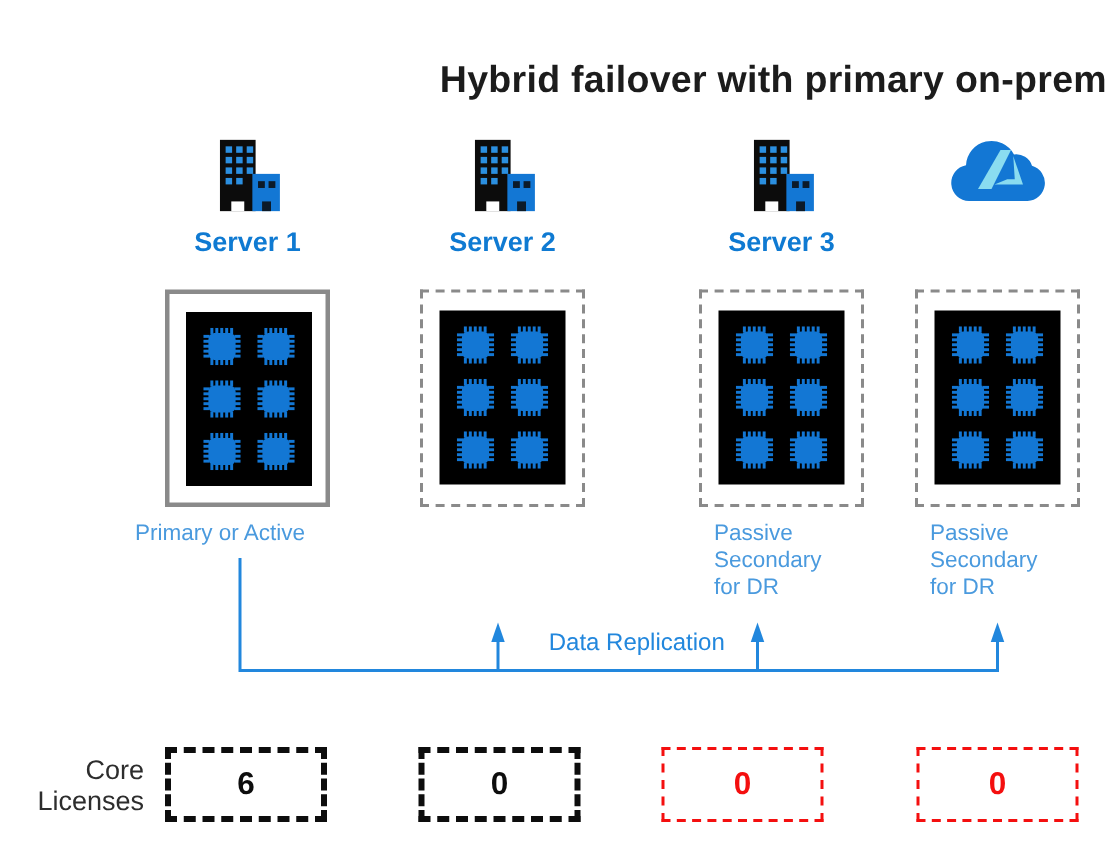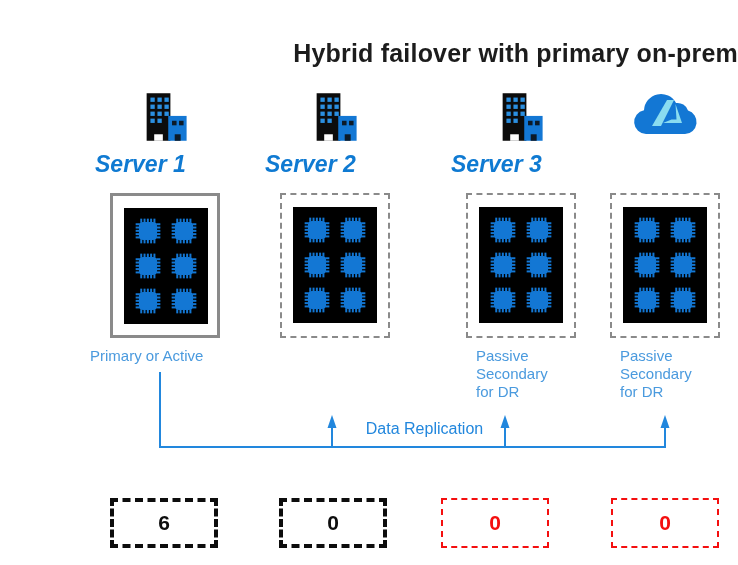--- a/index.html
+++ b/index.html
@@ -5,22 +5,22 @@
   html,body{margin:0;padding:0;background:#fff;font-family:"Liberation Sans",sans-serif;}
   .page{position:relative;width:738px;height:565px;background:#fff;overflow:hidden;}
 
   .title{position:absolute;top:15px;left:0;width:100%;box-sizing:border-box;padding-left:42px;
          text-align:right;font-size:25px;font-weight:bold;color:var(--ink,#1c1c1c);letter-spacing:.2px;margin-top:24px;}
 
   .col{position:absolute;top:0;width:110px;height:480px;}
   .icon-wrap{position:absolute;top:84px;left:0;width:110px;height:60px;
              display:flex;align-items:flex-end;justify-content:center;}
   .icon-wrap.cloudy{align-items:center;}
-  .sname{position:absolute;top:151px;left:-15px;width:140px;
-         font-size:23px;font-weight:bold;color:var(--label-blue,#0f7ad2);font-style:italic;}
+  .sname{position:absolute;top:151px;left:-15px;width:140px;text-align:center;
+         font-size:18px;font-weight:bold;color:var(--label-blue,#0f7ad2);}
   .sbox{position:absolute;top:193px;left:0;width:110px;height:145px;box-sizing:border-box;background:#fff;}
   .sbox.solid{border:3px solid var(--gray-border,#8a8a8a);}
   .sbox.dashed{border:2px dashed var(--gray-border,#8a8a8a);}
   .panel{position:absolute;top:12px;left:11px;width:84px;height:116px;background:#000;
          display:flex;align-items:center;justify-content:center;}
   .chips{display:grid;grid-template-columns:repeat(2,28px);grid-auto-rows:28px;column-gap:8px;row-gap:7px;}
   .chip{width:28px;height:28px;display:block;}
   .chip *{fill:var(--blue,#1377d4);}
 
   .role{position:absolute;top:347px;left:10px;width:90px;text-align:left;
@@ -738,20 +738,21 @@
   <svg class="flow" width="738" height="565" viewBox="0 0 738 565">
     <path d="M160 372 L160 447 L665 447 L665 427"></path>
     <line x1="332" y1="447" x2="332" y2="427"></line>
     <line x1="505" y1="447" x2="505" y2="427"></line>
     <polygon points="332,415 327.5,428 336.5,428"></polygon>
     <polygon points="505,415 500.5,428 509.5,428"></polygon>
     <polygon points="665,415 660.5,428 669.5,428"></polygon>
   </svg>
   <div class="repl-label">Data Replication</div>
 
+  <div class="core-label">Core Licenses</div>
   <div class="lic black" style="left:110px">
     <span>6</span>
   </div>
   <div class="lic black" style="left:279px">
     <span>0</span>
   </div>
   <div class="lic red" style="left:441px">
     <span>0</span>
   </div>
   <div class="lic red" style="left:611px">

